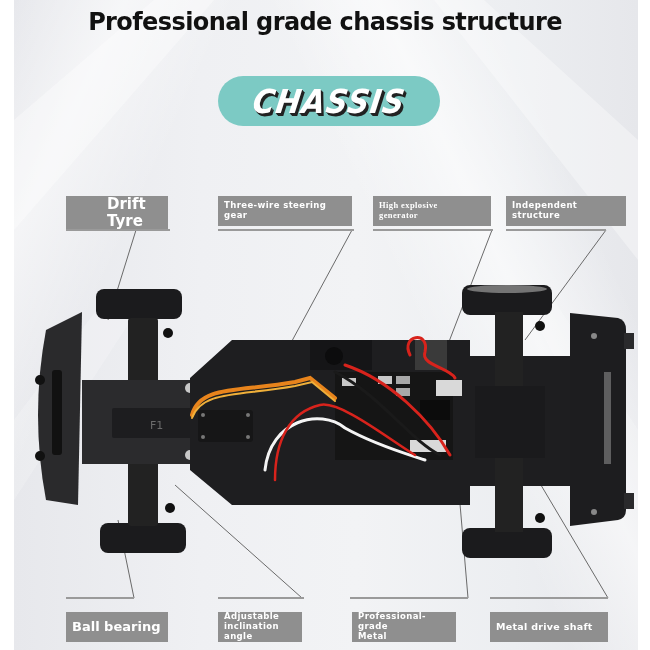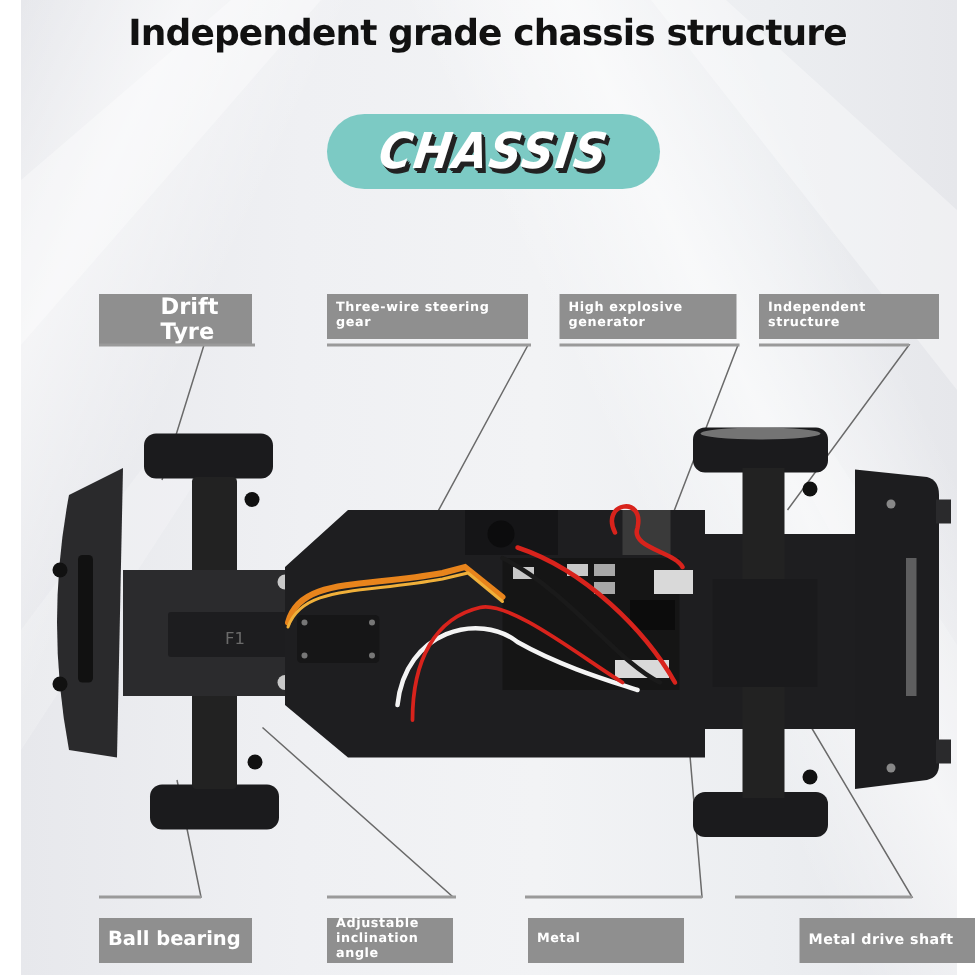--- a/index.html
+++ b/index.html
@@ -34,40 +34,40 @@
       text-shadow: 2px 2px 0 #222, 3px 3px 0 #222, 1px 1px 0 #333;
     }
 
     .label {
       position: absolute; background: #8f8f8f; color: #ffffff;
       display: flex; align-items: center; padding: 0 6px;
       font-weight: bold; line-height: 1.15;
     }
     .label.big { font-size: 15px; font-family: "DejaVu Sans", sans-serif; }
     .label.mid { font-size: 13px; font-family: "DejaVu Sans", sans-serif; }
-    .label.small { font-size: 9.5px; font-family: "DejaVu Sans", sans-serif; letter-spacing: 0.3px; margin-left: 43px; }
+    .label.small { font-size: 9.5px; font-family: "DejaVu Sans", sans-serif; letter-spacing: 0.3px; }
     .label.xs { font-size: 8.5px; font-family: "DejaVu Sans", sans-serif; letter-spacing: 0.4px; }
 
     .underline { position: absolute; height: 2px; background: #9a9a9a; }
 
     svg.overlay { position: absolute; left: 0; top: 0; width: 650px; height: 650px; }
   </style>
 </head>
 <body>
 
 <div class="canvas">
   <svg class="rays" viewBox="0 0 624 650">
     <polygon points="0,120 140,0 200,0 0,230" fill="#ffffff" opacity="0.35"></polygon>
     <polygon points="624,140 470,0 420,0 624,260" fill="#ffffff" opacity="0.35"></polygon>
     <polygon points="0,420 90,300 130,300 0,500" fill="#ffffff" opacity="0.2"></polygon>
     <polygon points="624,430 540,300 510,300 624,510" fill="#ffffff" opacity="0.2"></polygon>
   </svg>
 </div>
 
-<div class="title">Independent grade chassis structure</div>
+<div class="title">Professional grade chassis structure</div>
 
 <div class="chassis-pill">
   <span class="chassis-word">CHASSIS</span>
 </div>
 
 <svg class="overlay" viewBox="0 0 650 650">
 
   <g stroke="#6a6a6a" stroke-width="1" fill="none">
     <polyline points="66,230 136,230 108,320"></polyline>
     <polyline points="218,230 352,230 260,400"></polyline>
@@ -164,21 +164,21 @@
 <div class="label big" style="left:66px; top:196px; width:102px; height:34px;padding-left:41px;">
   <span>Drift Tyre</span>
 </div>
 <div class="underline" style="left:66px; top:229px; width:104px;"></div>
 
 <div class="label xs" style="left:218px; top:196px; width:134px; height:30px;align-items:center;">
   <span>Three-wire steering gear</span>
 </div>
 <div class="underline" style="left:218px; top:229px; width:136px;"></div>
 
-<div class="label xs" style="left:373px; top:196px; width:118px; height:30px; flex-direction:column; align-items:flex-start; justify-content:center;">
+<div class="label xs" style="left:373px; top:196px; width:118px; height:30px; flex-direction:column; align-items:flex-start; justify-content:center;font-family:Liberation Serif, serif;">
   <span>High explosive</span>
   <span>generator</span>
 </div>
 <div class="underline" style="left:373px; top:229px; width:120px;"></div>
 
 <div class="label xs" style="left:506px; top:196px; width:120px; height:30px; flex-direction:column; align-items:flex-start; justify-content:center;">
   <span>Independent</span>
   <span>structure</span>
 </div>
 <div class="underline" style="left:506px; top:229px; width:100px;"></div>
@@ -189,19 +189,20 @@
 </div>
 
 <div class="underline" style="left:218px; top:597px; width:86px;"></div>
 <div class="label xs" style="left:218px; top:612px; width:84px; height:30px; flex-direction:column; align-items:flex-start; justify-content:center;">
   <span>Adjustable</span>
   <span>inclination angle</span>
 </div>
 
 <div class="underline" style="left:350px; top:597px; width:118px;"></div>
 <div class="label xs" style="left:352px; top:612px; width:104px; height:30px; flex-direction:column; align-items:flex-start; justify-content:center;">
+  <span>Professional-grade</span>
   <span>Metal</span>
 </div>
 
 <div class="underline" style="left:490px; top:597px; width:118px;"></div>
 <div class="label small" style="left:490px; top:612px; width:118px; height:30px;">
   <span>Metal drive shaft</span>
 </div>
 
 </body></html>

